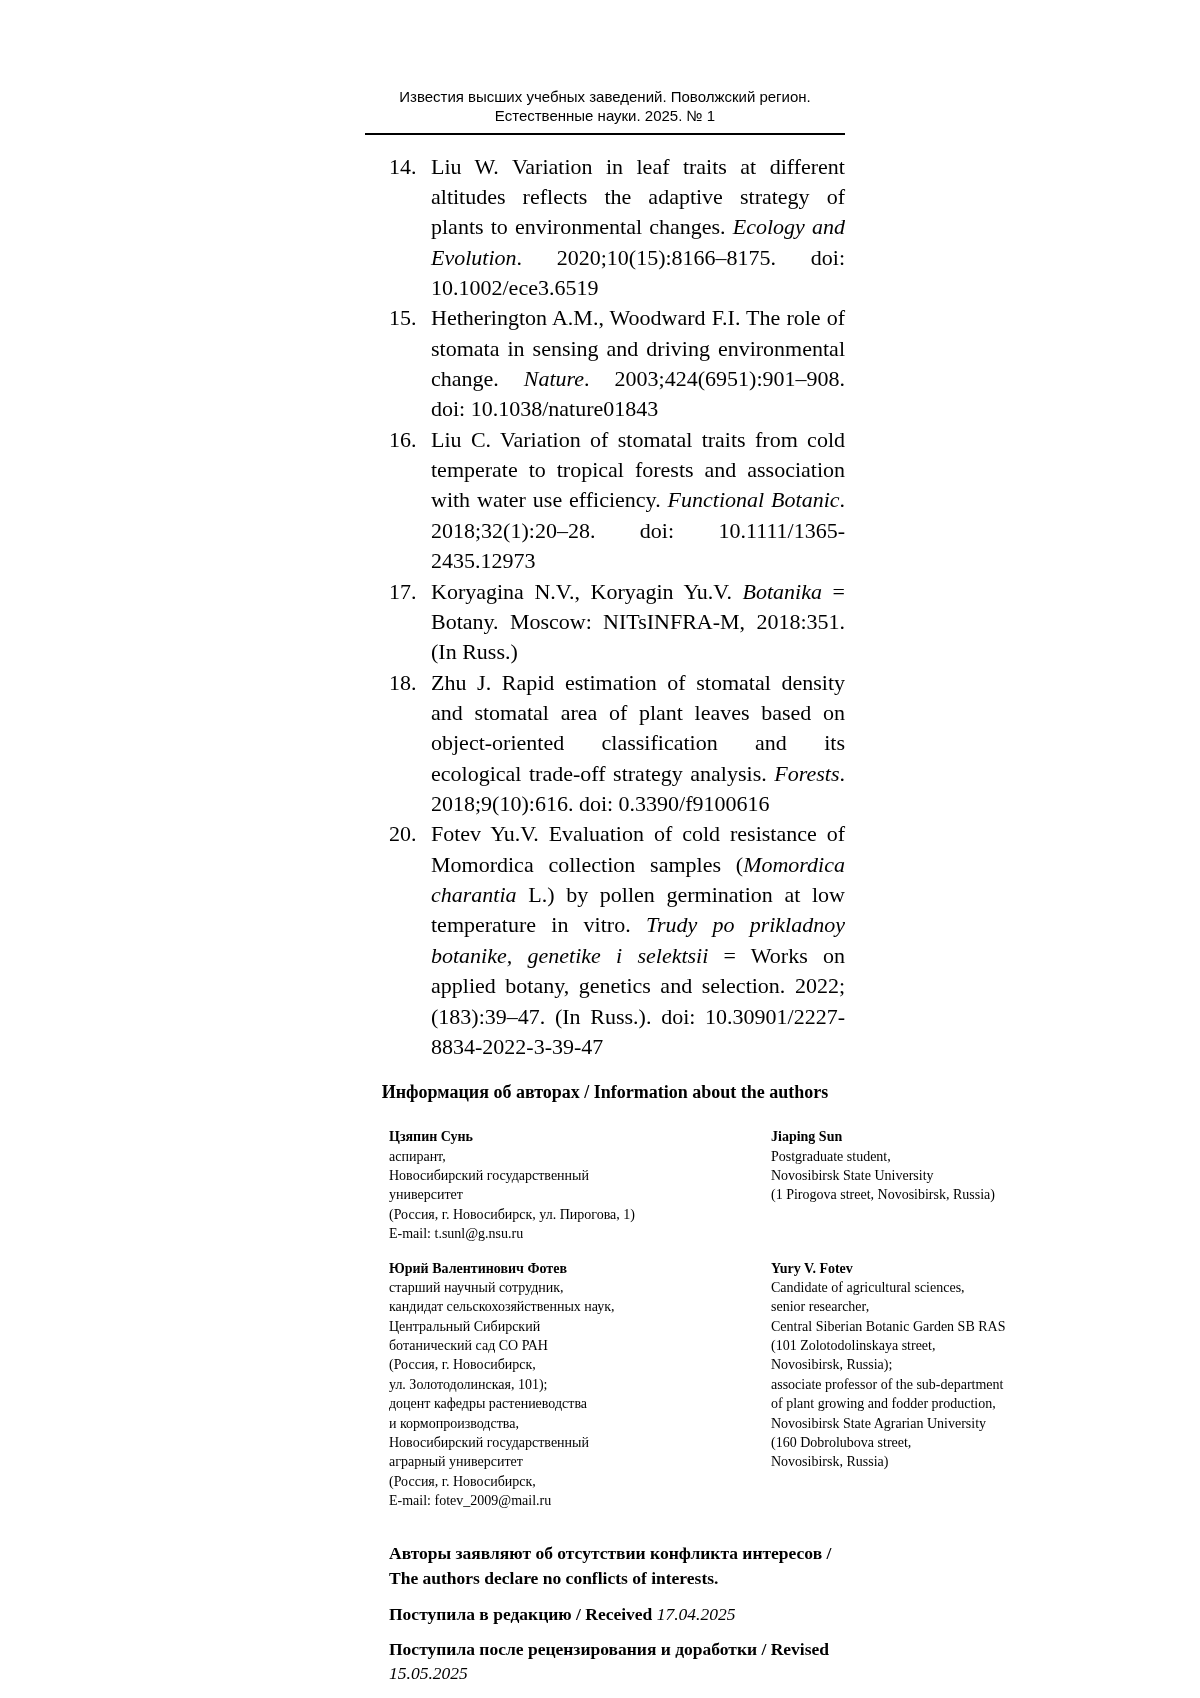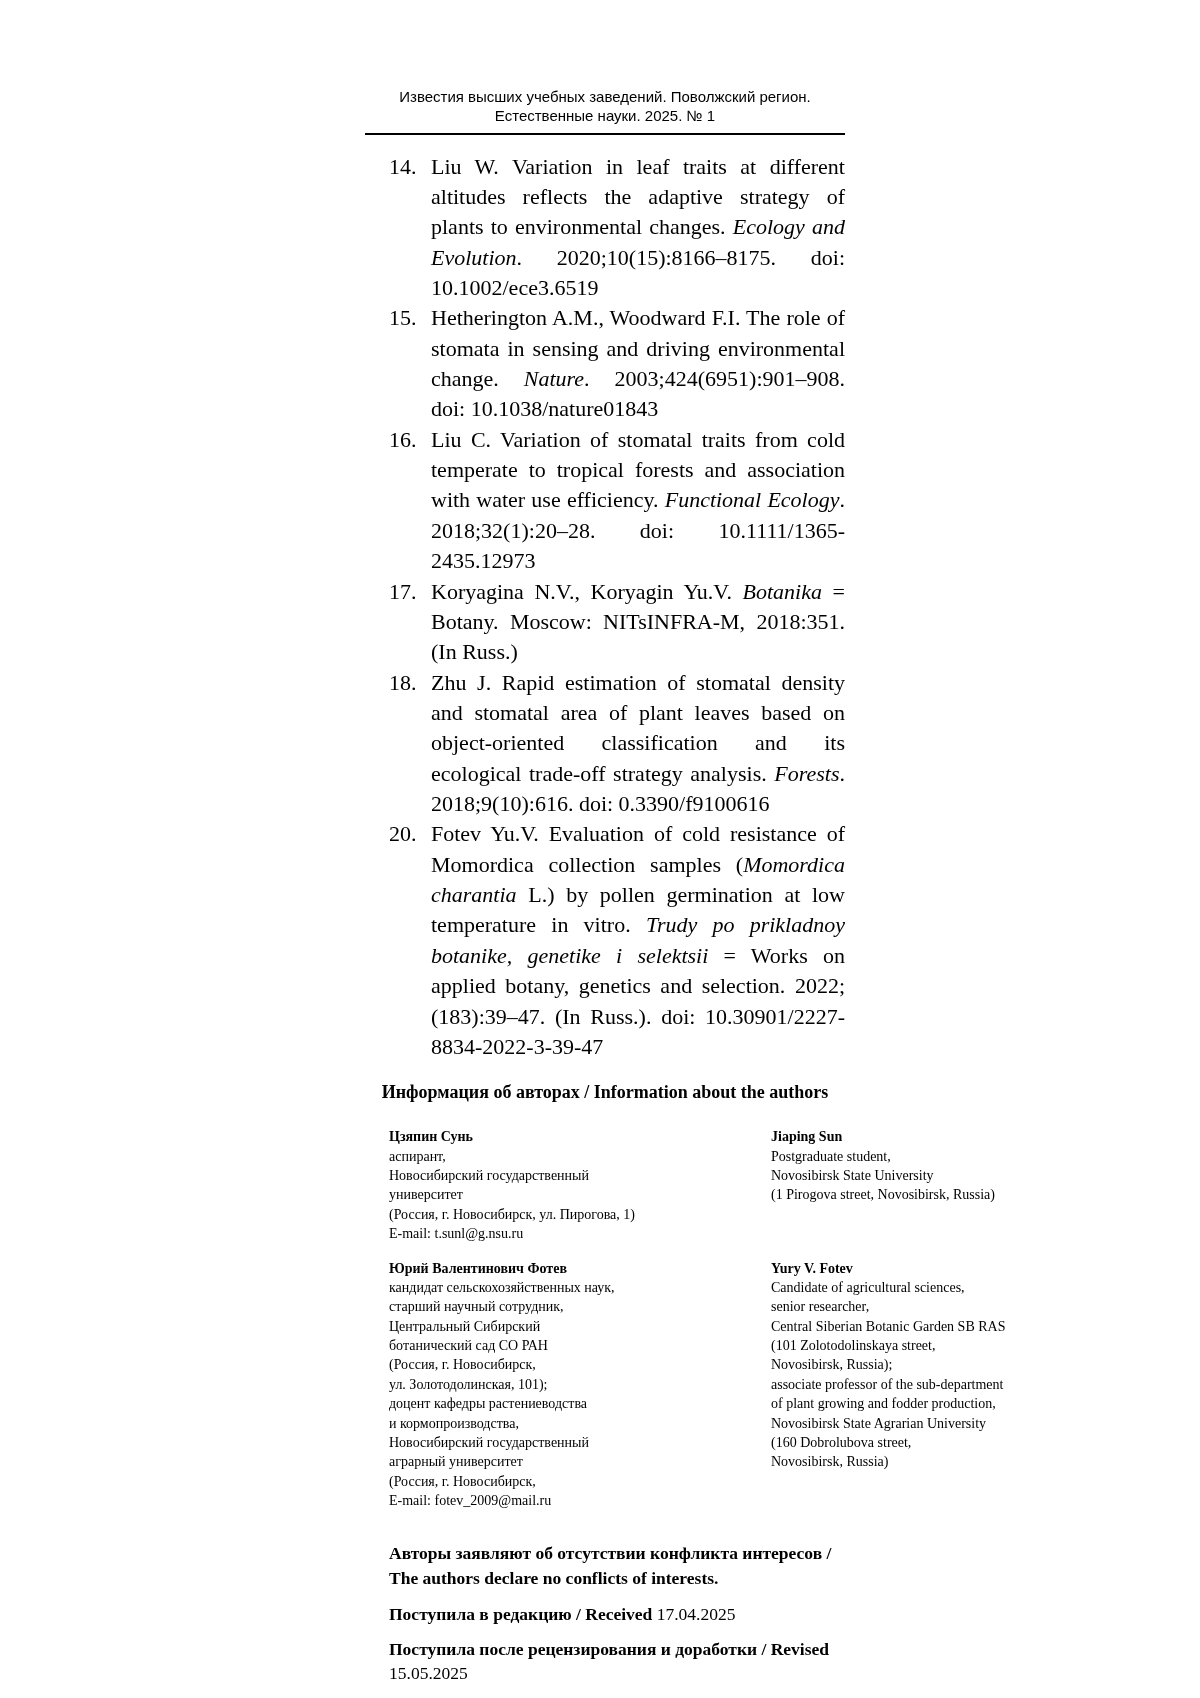--- a/index.html
+++ b/index.html
@@ -55,41 +55,41 @@
   
   .conflict {
     margin: 31px 0 0 24px;
     font-size: 17.5px;
     line-height: 1.385;
     font-weight: bold;
   }
   .dates { margin: 12px 0 0 24px; font-size: 17.5px; }
   .date-line { margin-top: 11px; line-height: 1.385; }
   .date-label { font-weight: bold; }
-  .date-value { font-weight: normal; }
+  .date-value { font-weight: normal; font-style: italic; }
 </style>
 </head>
 <body>
 
 <div class="page">
 
   <div class="running-head">Известия высших учебных заведений. Поволжский регион. Естественные науки. 2025. № 1</div>
 
   <div class="refs" id="refs-list">
       <div class="ref-item">
         <div class="ref-num">14.</div>
         <div class="ref-text"><span>Liu W. Variation in leaf traits at different altitudes reflects the adaptive strategy of plants to environmental changes. </span><i>Ecology and Evolution</i><span>. 2020;10(15):8166–8175. doi: 10.1002/ece3.6519</span></div>
       </div>
       <div class="ref-item">
         <div class="ref-num">15.</div>
         <div class="ref-text"><span>Hetherington A.M., Woodward F.I. The role of stomata in sensing and driving environmental change. </span><i>Nature</i><span>. 2003;424(6951):901–908. doi: 10.1038/nature01843</span></div>
       </div>
       <div class="ref-item">
         <div class="ref-num">16.</div>
-        <div class="ref-text"><span>Liu C. Variation of stomatal traits from cold temperate to tropical forests and association with water use efficiency. </span><i>Functional Ecology</i><span>. 2018;32(1):20–28. doi: 10.1111/1365-2435.12973</span></div>
+        <div class="ref-text"><span>Liu C. Variation of stomatal traits from cold temperate to tropical forests and association with water use efficiency. </span><i>Functional Botanic</i><span>. 2018;32(1):20–28. doi: 10.1111/1365-2435.12973</span></div>
       </div>
       <div class="ref-item">
         <div class="ref-num">17.</div>
         <div class="ref-text"><span>Koryagina N.V., Koryagin Yu.V. </span><i>Botanika</i><span> = Botany. Moscow: NITsINFRA-M, 2018:351. (In Russ.)</span></div>
       </div>
       <div class="ref-item">
         <div class="ref-num">18.</div>
         <div class="ref-text"><span>Zhu J. Rapid estimation of stomatal density and stomatal area of plant leaves based on object-oriented classification and its ecological trade-off strategy analysis. </span><i>Forests</i><span>. 2018;9(10):616. doi: 0.3390/f9100616</span></div>
       </div>
       <div class="ref-item">
@@ -113,22 +113,22 @@
         <div class="author-col">
           <div class="author-name">Jiaping Sun</div>
           <div class="author-line">Postgraduate student,</div>
           <div class="author-line">Novosibirsk State University</div>
           <div class="author-line">(1 Pirogova street, Novosibirsk, Russia)</div>
         </div>
       </div>
       <div class="author-block">
         <div class="author-col">
           <div class="author-name">Юрий Валентинович Фотев</div>
+          <div class="author-line">старший научный сотрудник,</div>
           <div class="author-line">кандидат сельскохозяйственных наук,</div>
-          <div class="author-line">старший научный сотрудник,</div>
           <div class="author-line">Центральный Сибирский</div>
           <div class="author-line">ботанический сад СО РАН</div>
           <div class="author-line">(Россия, г. Новосибирск,</div>
           <div class="author-line">ул. Золотодолинская, 101);</div>
           <div class="author-line">доцент кафедры растениеводства</div>
           <div class="author-line">и кормопроизводства,</div>
           <div class="author-line">Новосибирский государственный</div>
           <div class="author-line">аграрный университет</div>
           <div class="author-line">(Россия, г. Новосибирск,</div>
           <div class="author-line">E-mail: fotev_2009@mail.ru</div>

